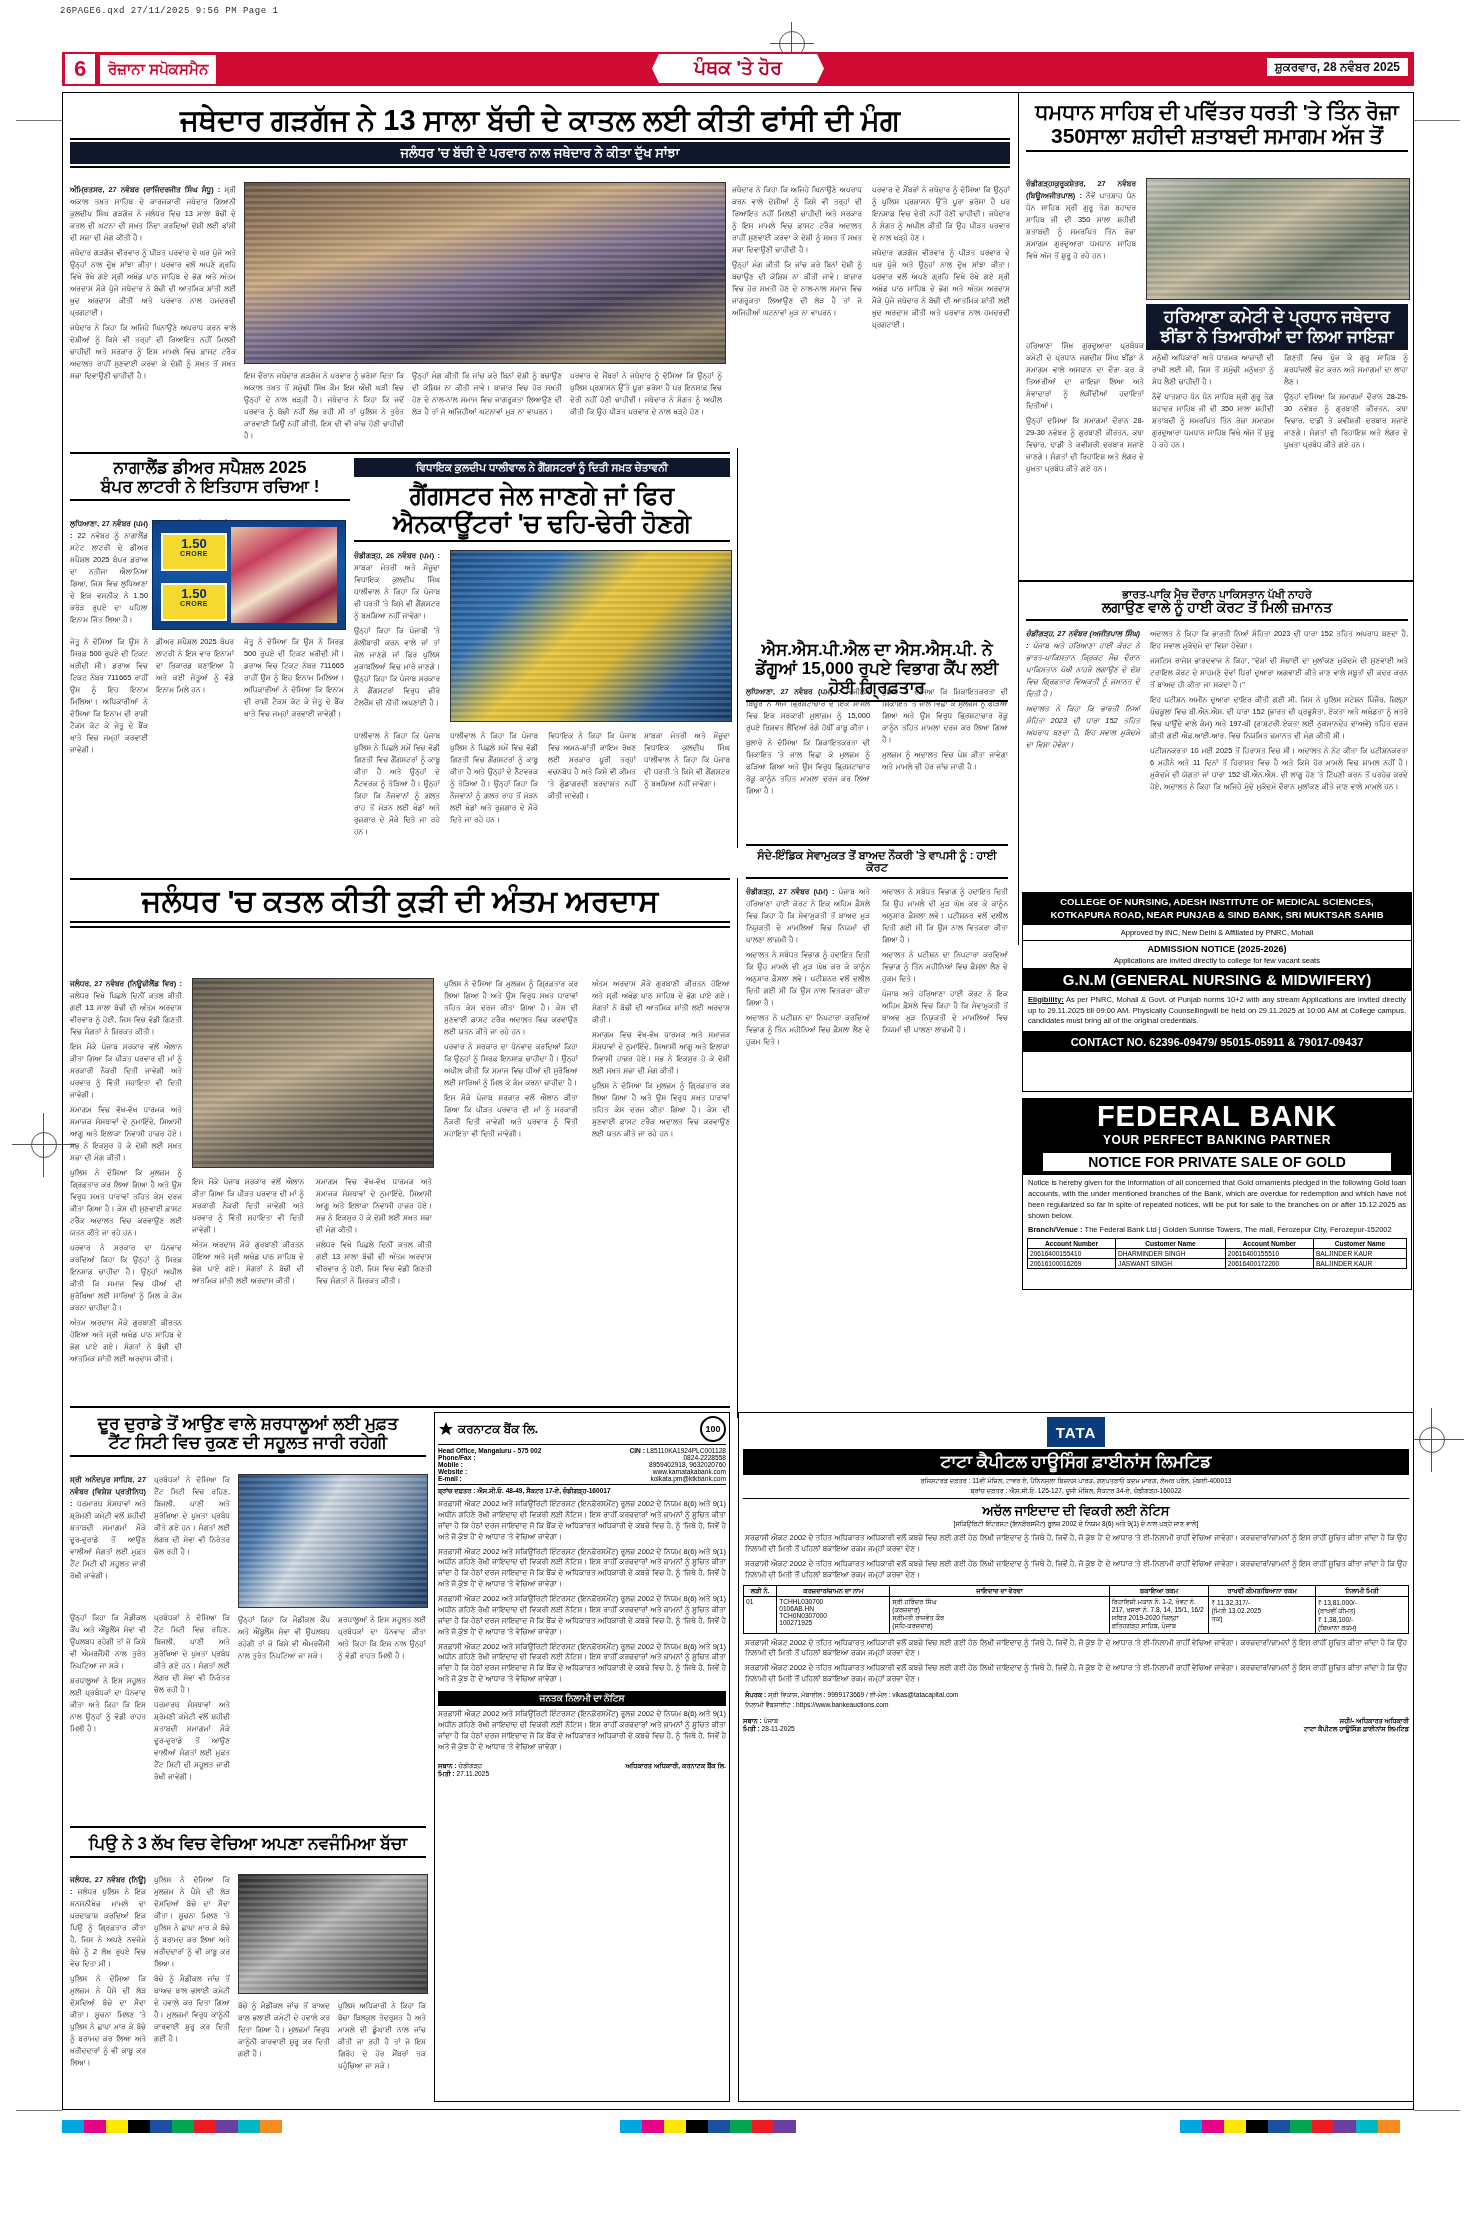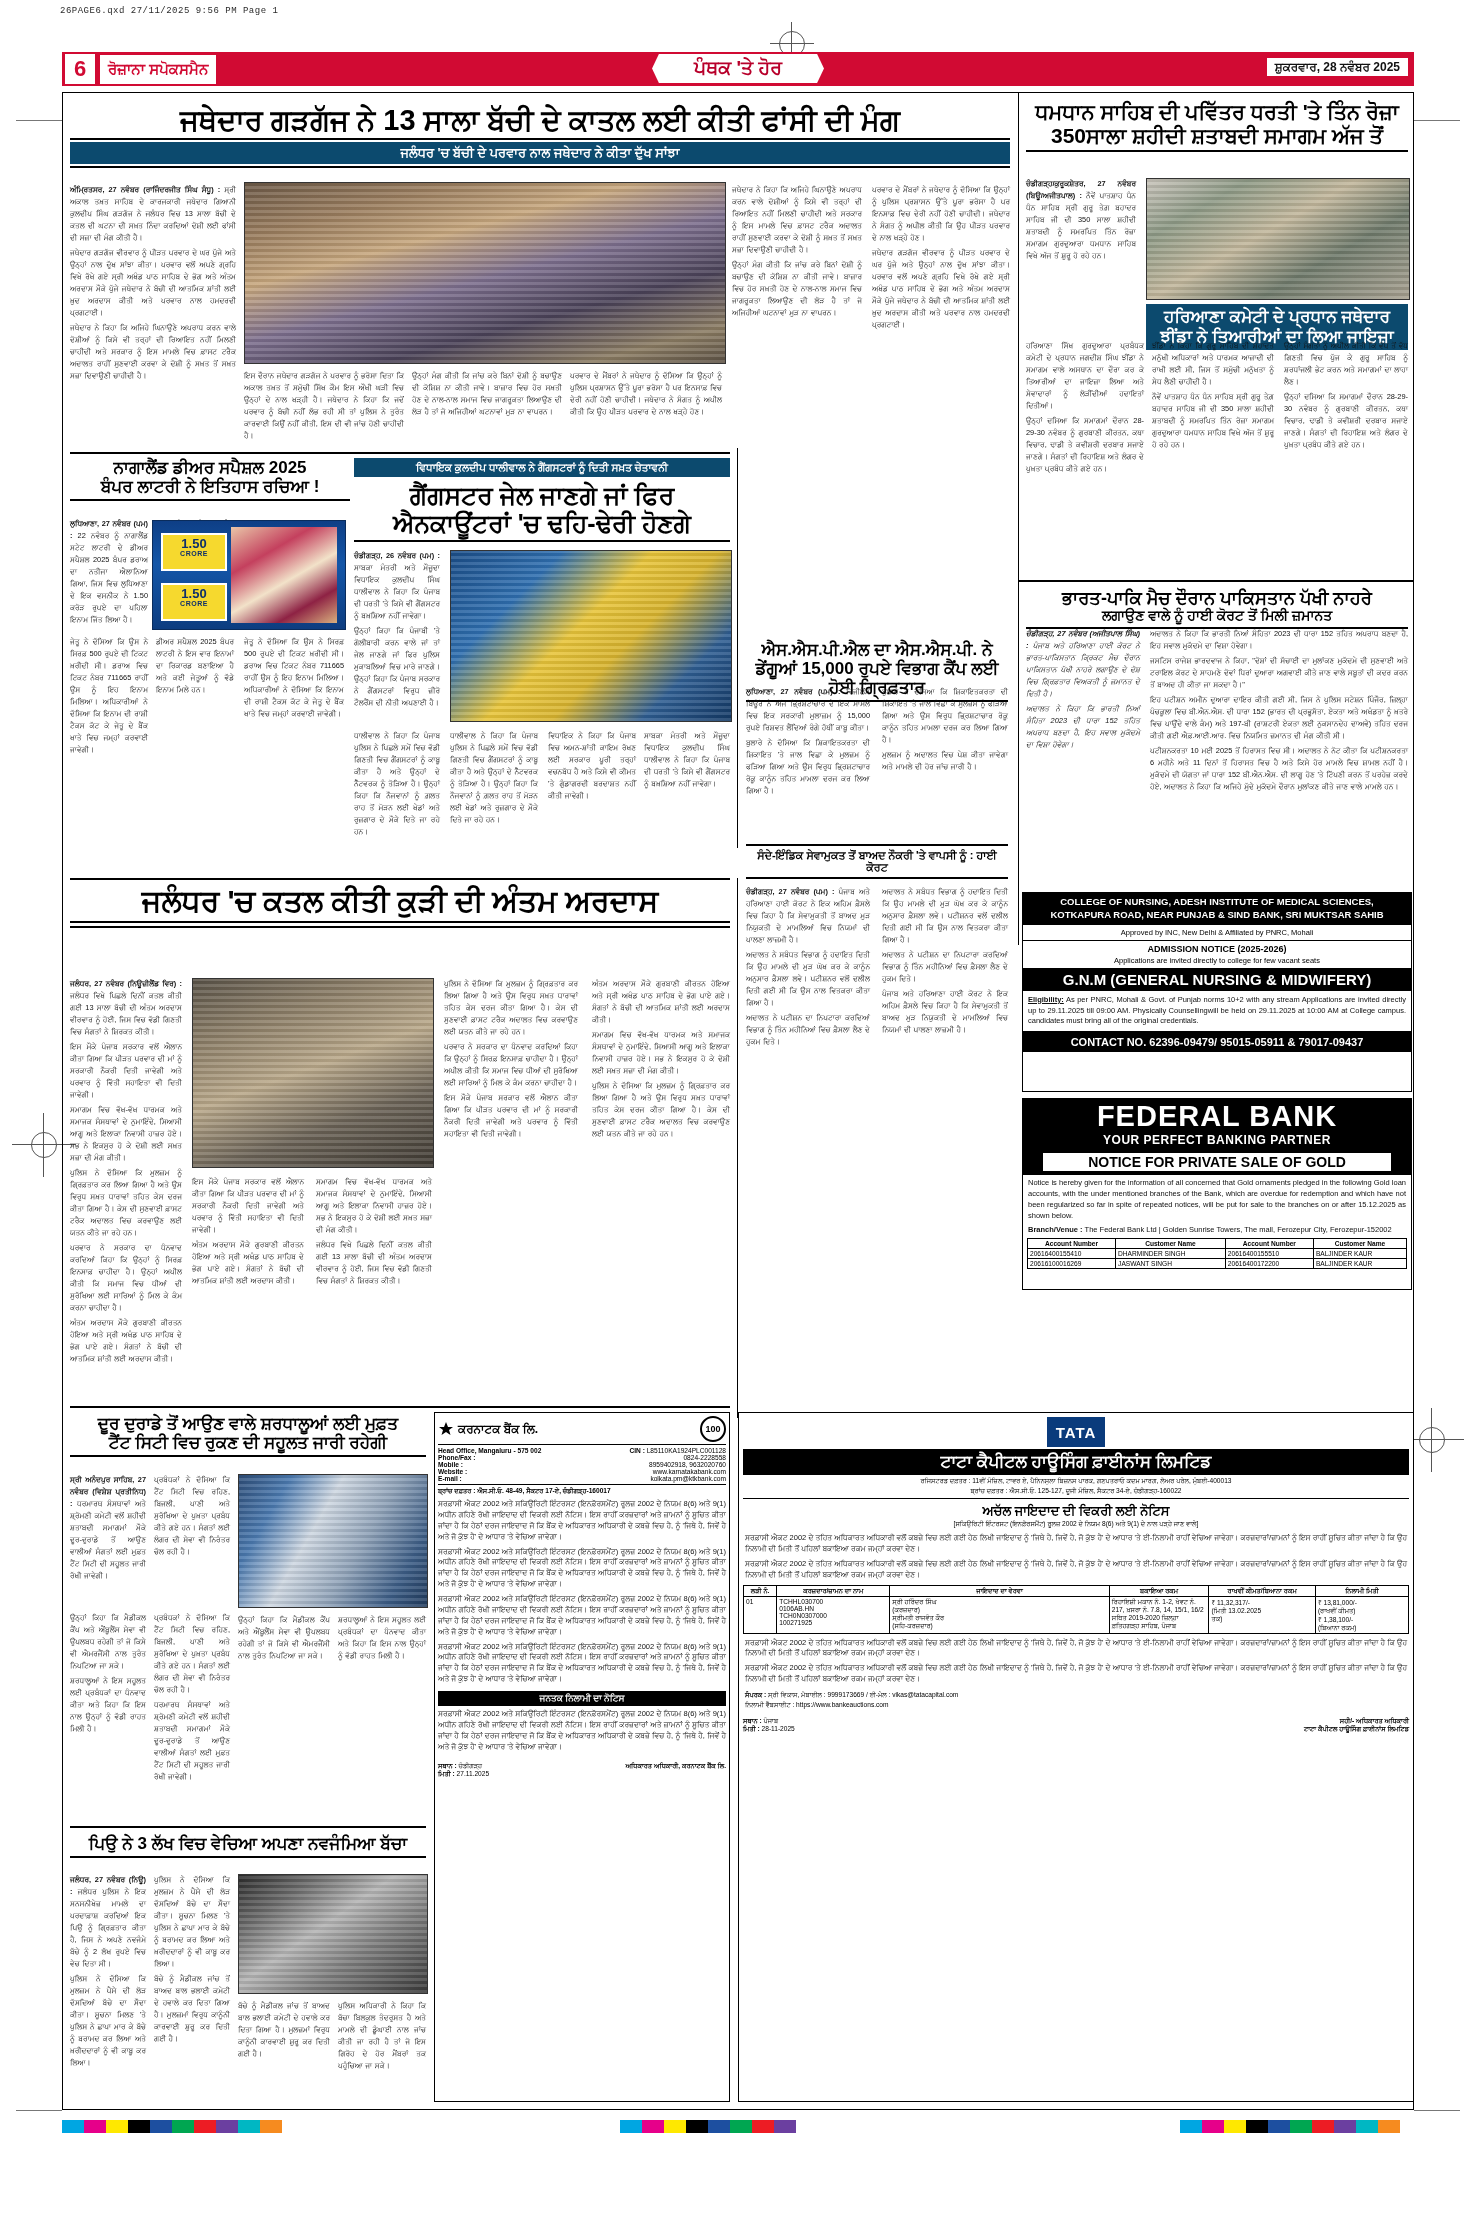--- a/index.html
+++ b/index.html
@@ -32,21 +32,21 @@
 
   
   .masthead{position:absolute;left:62px;top:52px;width:1352px;height:34px;background:#d10a33;display:flex;align-items:center;}
   .mh-num{width:30px;height:30px;margin-left:3px;background:#fff;color:#d10a33;font-weight:bold;font-size:22px;display:flex;align-items:center;justify-content:center;}
   .mh-brand{margin-left:5px;background:#fff;color:#d10a33;font-size:15px;font-weight:bold;padding:2px 8px 3px;height:24px;display:flex;align-items:center;}
   .mh-center{position:absolute;left:50%;transform:translateX(-50%);top:2px;background:#fff;padding:3px 42px 4px;font-size:19px;font-weight:bold;color:#b8002b;clip-path:polygon(4% 0,96% 0,100% 50%,96% 100%,4% 100%,0 50%);}
   .mh-date{position:absolute;right:6px;top:6px;background:#fff;color:#111;font-size:12px;font-weight:bold;padding:2px 8px;}
 
   
   .hl{font-weight:bold;color:#000;line-height:1.12;text-align:center;}
-  .subbar{background:#0c4a6e;color:#fff;text-align:center;font-weight:bold;font-size:13px;padding:3px 4px;}
+  .subbar{background:#0f172a;color:#fff;text-align:center;font-weight:bold;font-size:13px;padding:3px 4px;}
   .subbar2{background:#fff;color:#000;text-align:center;font-weight:bold;font-size:15px;}
   .rule{background:#000;height:2px;}
 
   
   .col{font-size:7.4px;line-height:1.62;text-align:justify;color:#111;word-spacing:.5px;}
   .col p{margin:0 0 3px;}
   .lead{font-weight:bold;}
 
   .box{position:absolute;box-sizing:border-box;}
   .vline{position:absolute;width:1px;background:#000;}
@@ -180,21 +180,21 @@
     <p>ਨੌਵੇਂ ਪਾਤਸ਼ਾਹ ਧੰਨ ਧੰਨ ਸਾਹਿਬ ਸ੍ਰੀ ਗੁਰੂ ਤੇਗ਼ ਬਹਾਦਰ ਸਾਹਿਬ ਜੀ ਦੀ 350 ਸਾਲਾ ਸ਼ਹੀਦੀ ਸ਼ਤਾਬਦੀ ਨੂੰ ਸਮਰਪਿਤ ਤਿੰਨ ਰੋਜ਼ਾ ਸਮਾਗਮ ਗੁਰਦੁਆਰਾ ਧਮਧਾਨ ਸਾਹਿਬ ਵਿਖੇ ਅੱਜ ਤੋਂ ਸ਼ੁਰੂ ਹੋ ਰਹੇ ਹਨ।</p>
   </div>
   <div class="box col" style="left:1284px;top:340px;width:124px;">
     <p>ਉਨ੍ਹਾਂ ਸੰਗਤਾਂ ਨੂੰ ਅਪੀਲ ਕੀਤੀ ਕਿ ਵੱਧ ਤੋਂ ਵੱਧ ਗਿਣਤੀ ਵਿਚ ਪੁੱਜ ਕੇ ਗੁਰੂ ਸਾਹਿਬ ਨੂੰ ਸ਼ਰਧਾਂਜਲੀ ਭੇਟ ਕਰਨ ਅਤੇ ਸਮਾਗਮਾਂ ਦਾ ਲਾਹਾ ਲੈਣ।</p>
     <p>ਉਨ੍ਹਾਂ ਦਸਿਆ ਕਿ ਸਮਾਗਮਾਂ ਦੌਰਾਨ 28-29-30 ਨਵੰਬਰ ਨੂੰ ਗੁਰਬਾਣੀ ਕੀਰਤਨ, ਕਥਾ ਵਿਚਾਰ, ਢਾਡੀ ਤੇ ਕਵੀਸ਼ਰੀ ਦਰਬਾਰ ਸਜਾਏ ਜਾਣਗੇ। ਸੰਗਤਾਂ ਦੀ ਰਿਹਾਇਸ਼ ਅਤੇ ਲੰਗਰ ਦੇ ਪੁਖ਼ਤਾ ਪ੍ਰਬੰਧ ਕੀਤੇ ਗਏ ਹਨ।</p>
   </div>
 
   <div class="hline" style="left:1018px;top:580px;width:396px;background:#000;height:2px;"></div>
 
   <div class="box" style="left:1026px;top:588px;width:382px;">
-    <div class="hl" style="font-size:18px;">ਭਾਰਤ-ਪਾਕਿ ਮੈਚ ਦੌਰਾਨ ਪਾਕਿਸਤਾਨ ਪੱਖੀ ਨਾਹਰੇ</div>
+    <div class="hl" style="font-size:11px;">ਭਾਰਤ-ਪਾਕਿ ਮੈਚ ਦੌਰਾਨ ਪਾਕਿਸਤਾਨ ਪੱਖੀ ਨਾਹਰੇ</div>
     <div class="hl" style="font-size:14px;">ਲਗਾਉਣ ਵਾਲੇ ਨੂੰ ਹਾਈ ਕੋਰਟ ਤੋਂ ਮਿਲੀ ਜ਼ਮਾਨਤ</div>
     <div class="rule" style="margin:3px 0;"></div>
   </div>
   <div class="box col" style="left:1026px;top:628px;width:114px;font-style:italic;">
     <p><span class="lead">ਚੰਡੀਗੜ੍ਹ, 27 ਨਵੰਬਰ (ਅਜੀਤਪਾਲ ਸਿੰਘ) :</span> <span>ਪੰਜਾਬ ਅਤੇ ਹਰਿਆਣਾ ਹਾਈ ਕੋਰਟ ਨੇ ਭਾਰਤ-ਪਾਕਿਸਤਾਨ ਕ੍ਰਿਕਟ ਮੈਚ ਦੌਰਾਨ ਪਾਕਿਸਤਾਨ ਪੱਖੀ ਨਾਹਰੇ ਲਗਾਉਣ ਦੇ ਦੋਸ਼ ਵਿਚ ਗ੍ਰਿਫ਼ਤਾਰ ਵਿਅਕਤੀ ਨੂੰ ਜ਼ਮਾਨਤ ਦੇ ਦਿਤੀ ਹੈ।</span></p>
     <p>ਅਦਾਲਤ ਨੇ ਕਿਹਾ ਕਿ ਭਾਰਤੀ ਨਿਆਂ ਸੰਹਿਤਾ 2023 ਦੀ ਧਾਰਾ 152 ਤਹਿਤ ਅਪਰਾਧ ਬਣਦਾ ਹੈ, ਇਹ ਸਵਾਲ ਮੁਕੱਦਮੇ ਦਾ ਵਿਸ਼ਾ ਹੋਵੇਗਾ।</p>
   </div>
   <div class="box col" style="left:1150px;top:628px;width:258px;">
     <p>ਅਦਾਲਤ ਨੇ ਕਿਹਾ ਕਿ ਭਾਰਤੀ ਨਿਆਂ ਸੰਹਿਤਾ 2023 ਦੀ ਧਾਰਾ 152 ਤਹਿਤ ਅਪਰਾਧ ਬਣਦਾ ਹੈ, ਇਹ ਸਵਾਲ ਮੁਕੱਦਮੇ ਦਾ ਵਿਸ਼ਾ ਹੋਵੇਗਾ।</p>
     <p>ਜਸਟਿਸ ਰਾਜੇਸ਼ ਭਾਰਦਵਾਜ ਨੇ ਕਿਹਾ, "ਦੋਸ਼ਾਂ ਦੀ ਸੱਚਾਈ ਦਾ ਮੁਲਾਂਕਣ ਮੁਕੱਦਮੇ ਦੀ ਸੁਣਵਾਈ ਅਤੇ ਟਰਾਇਲ ਕੋਰਟ ਦੇ ਸਾਹਮਣੇ ਦੋਵਾਂ ਧਿਰਾਂ ਦੁਆਰਾ ਅਗਵਾਈ ਕੀਤੇ ਜਾਣ ਵਾਲੇ ਸਬੂਤਾਂ ਦੀ ਕਦਰ ਕਰਨ ਤੋਂ ਬਾਅਦ ਹੀ ਕੀਤਾ ਜਾ ਸਕਦਾ ਹੈ।"</p>

